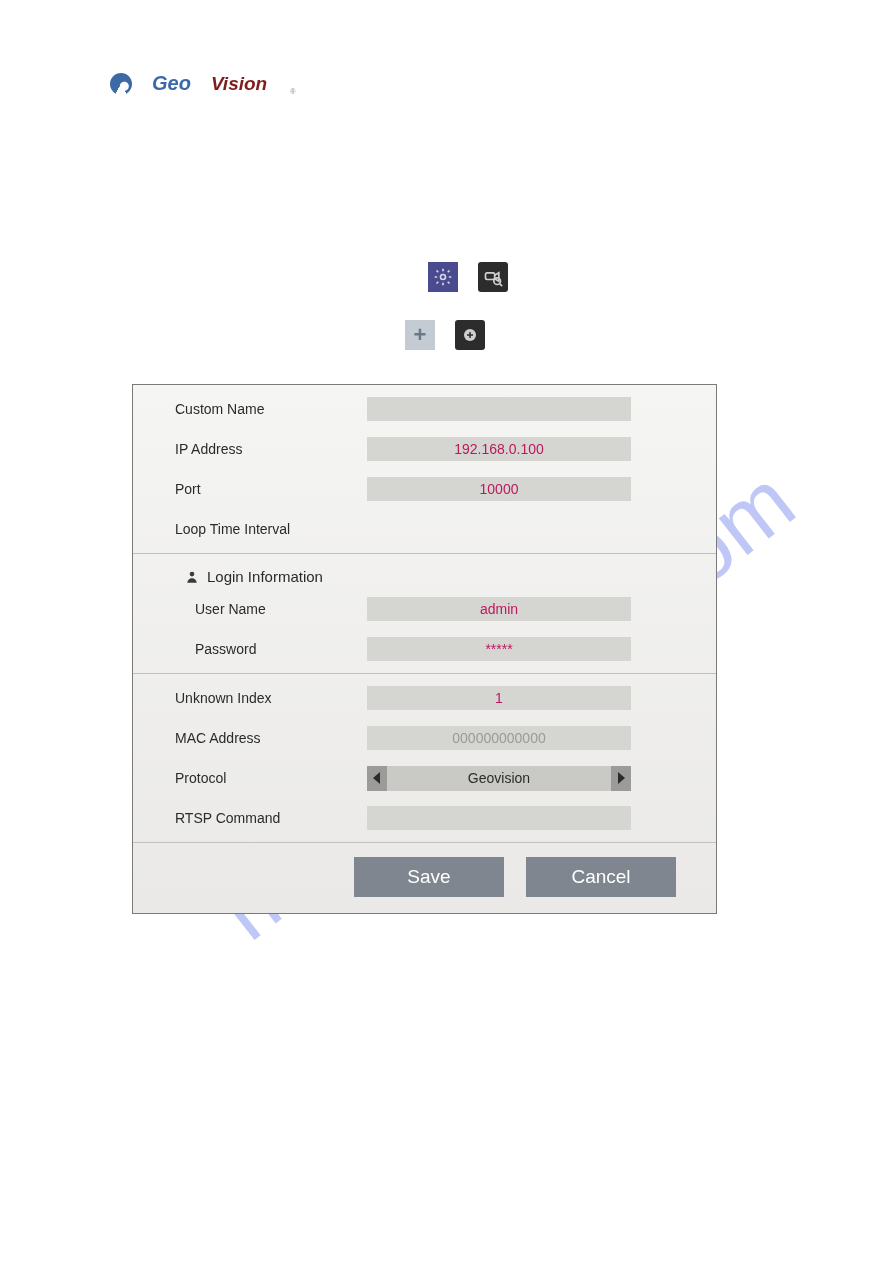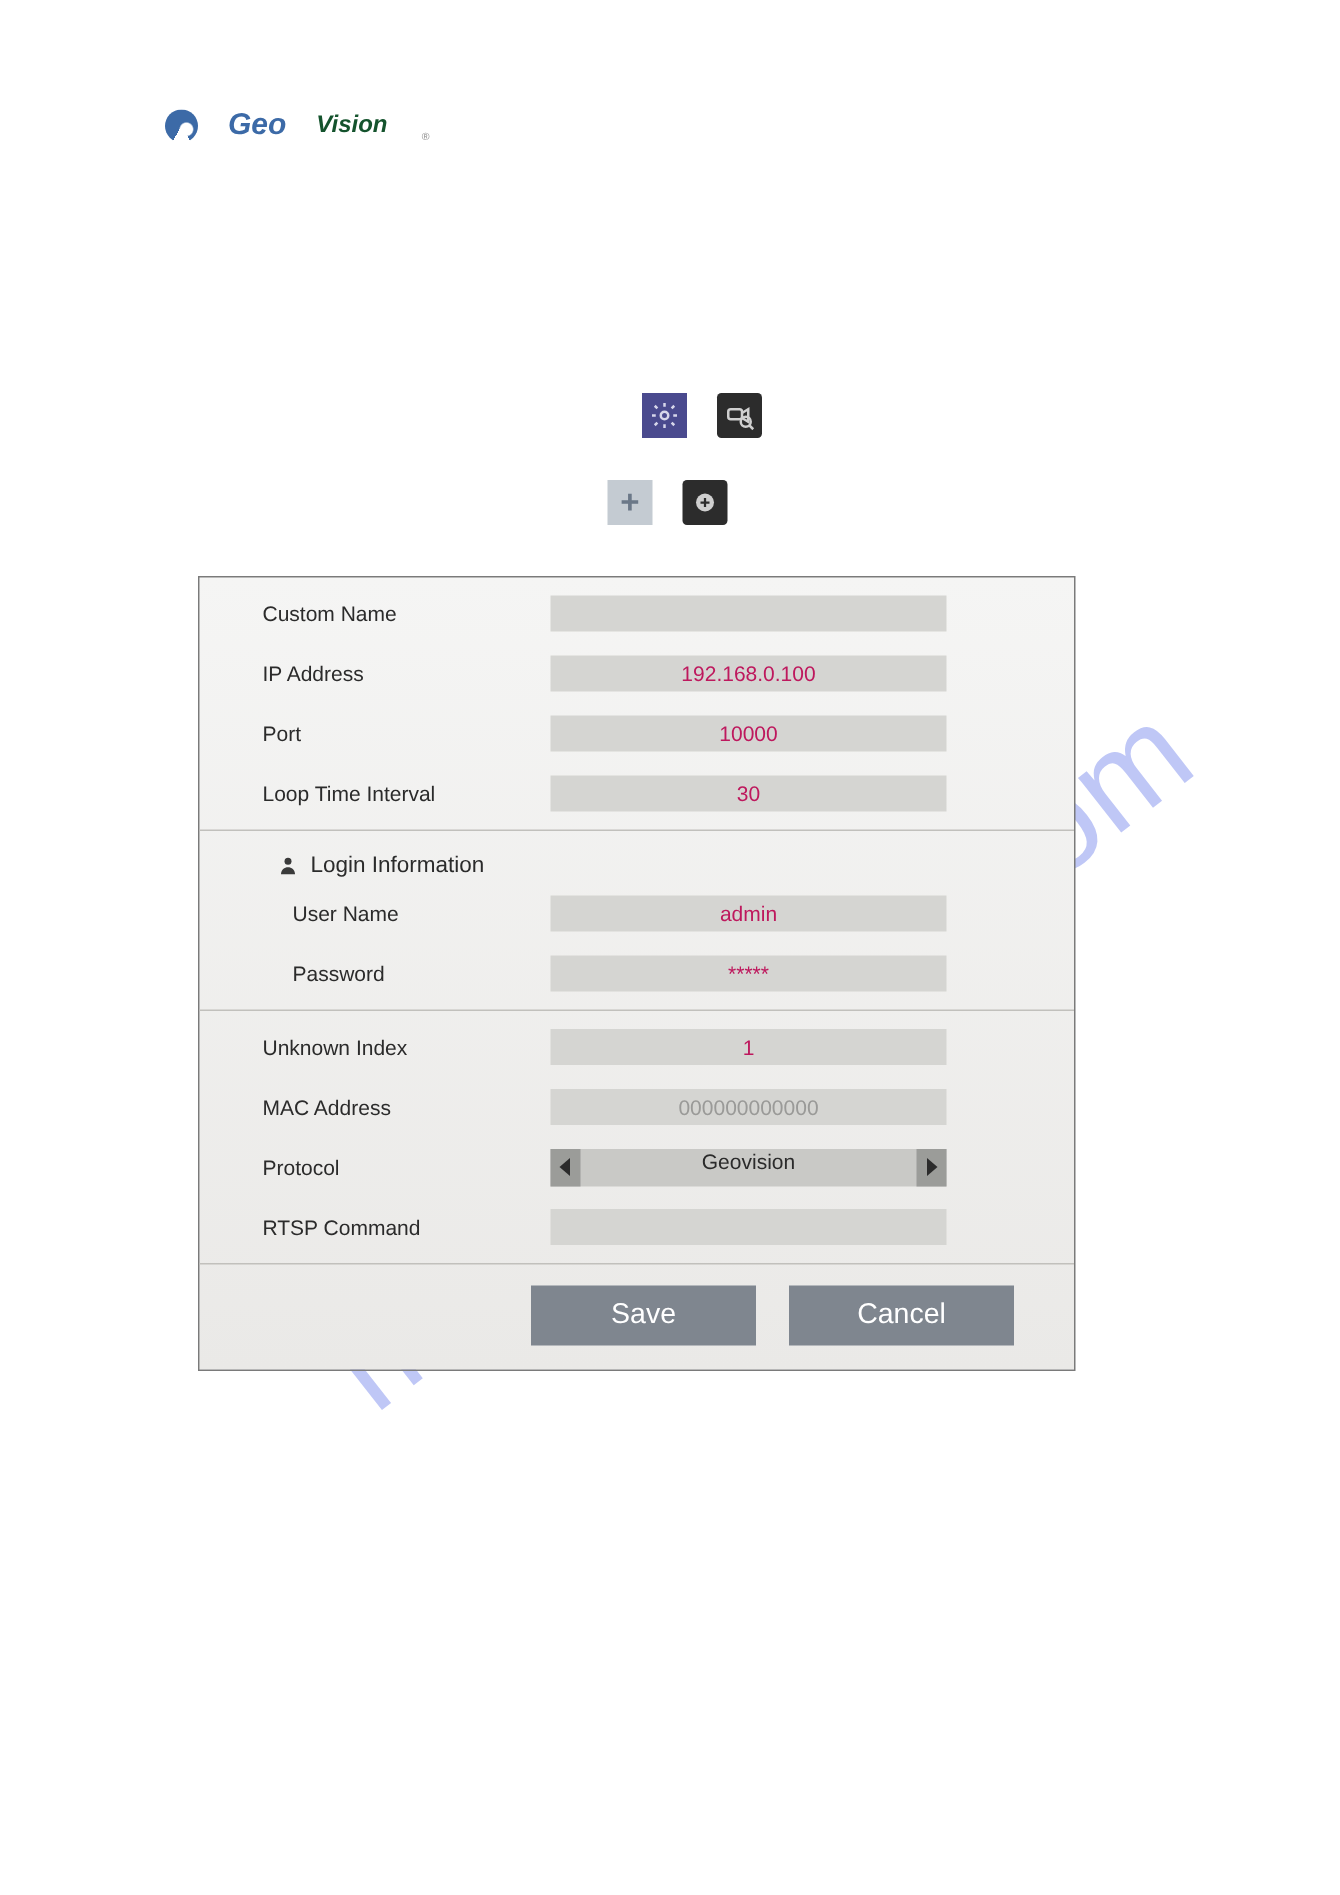--- a/index.html
+++ b/index.html
@@ -5,21 +5,21 @@
   html,body { margin:0; padding:0; background:#ffffff; font-family:Arial,Helvetica,sans-serif; }
   #page { position:relative; width:893px; height:1263px; background:#ffffff; }
 
   
   #logo { position:absolute; left:110px; top:72px; display:flex; align-items:center; gap:20px; }
   #logo .geo-mark { width:22px; height:22px; border-radius:50%;
     background: radial-gradient(circle at 65% 60%, #ffffff 0 4px, transparent 5px),
                 conic-gradient(from 210deg, #3c6aa7 0 300deg, transparent 300deg 360deg);
     position:relative; }
   #logo .geo { font-weight:bold; color:#3c6aa7; font-size:20px; font-style:italic; }
-  #logo .vision { font-weight:bold; color:#14532d; font-size:16px; font-style:italic; }
+  #logo .vision { font-weight:bold; color:#7f1d1d; font-size:19px; font-style:italic; }
   #logo .reg { color:#888; font-size:7px; writing-mode:vertical-rl; margin-left:2px; align-self:flex-end;}
 
   
   .toolbar-row { position:absolute; display:flex; gap:20px; }
   #row1 { left:428px; top:262px; }
   #row2 { left:405px; top:320px; }
   .icon-btn { width:30px; height:30px; display:flex; align-items:center; justify-content:center; }
   .icon-settings { background:#4a4a8e; }
   .icon-settings svg { width:20px; height:20px; }
   .icon-camsearch { background:#2c2c2c; border-radius:3px; }
@@ -36,21 +36,21 @@
   .row { display:flex; align-items:center; height:40px; }
   .lbl { width:234px; padding-left:42px; font-size:14px; color:#2b2b2b; box-sizing:border-box; }
   .lbl.indent { padding-left:62px; }
   .fld { flex:0 0 264px; height:24px; background:#d5d5d2; color:#be185d; font-size:14px;
     display:flex; align-items:center; justify-content:center; border:none; }
   .fld.readonly { color:#9a9a98; }
   .sec-header { display:flex; align-items:center; padding:10px 0 4px 52px; gap:8px; font-size:15px; color:#2b2b2b; }
   .sec-header svg { width:14px; height:16px; }
 
   .spinner-fld { position:relative; flex:0 0 264px; height:25px; background:#c9c9c6; display:flex;
-    align-items:flex-start; justify-content:center; font-size:14px; color:#2b2b2b; }
+    align-items:center; justify-content:center; font-size:14px; color:#2b2b2b; }
   .spinner-fld .arrow { position:absolute; width:20px; height:25px; background:#9b9c99;
     display:flex; align-items:center; justify-content:center; color:#2b2b2b; }
   .spinner-fld .arrow.left { left:0; }
   .spinner-fld .arrow.right { right:0; }
   .spinner-fld .arrow svg { width:10px; height:12px; }
 
   .btn-row { display:flex; justify-content:flex-end; gap:22px; padding:14px 40px 16px 0; }
   .btn { width:150px; height:40px; background:#7f868f; color:#ffffff; font-size:19px;
     display:flex; align-items:center; justify-content:center; cursor:pointer; }
 
@@ -120,21 +120,20 @@
       <div class="row">
         <div class="lbl">IP Address</div>
         <div class="fld">192.168.0.100</div>
       </div>
       <div class="row">
         <div class="lbl">Port</div>
         <div class="fld">10000</div>
       </div>
       <div class="row">
         <div class="lbl">Loop Time Interval</div>
-        <div class="fld">30</div>
       </div>
     </div>
 
     <div class="section">
       <div class="sec-header">
         <svg viewBox="0 0 24 24">
             <g fill="#3a3a3a">
               <circle cx="12" cy="7" r="4"></circle>
               <path d="M4 22c0-5 4-8 8-8s8 3 8 8"></path>
             </g>

